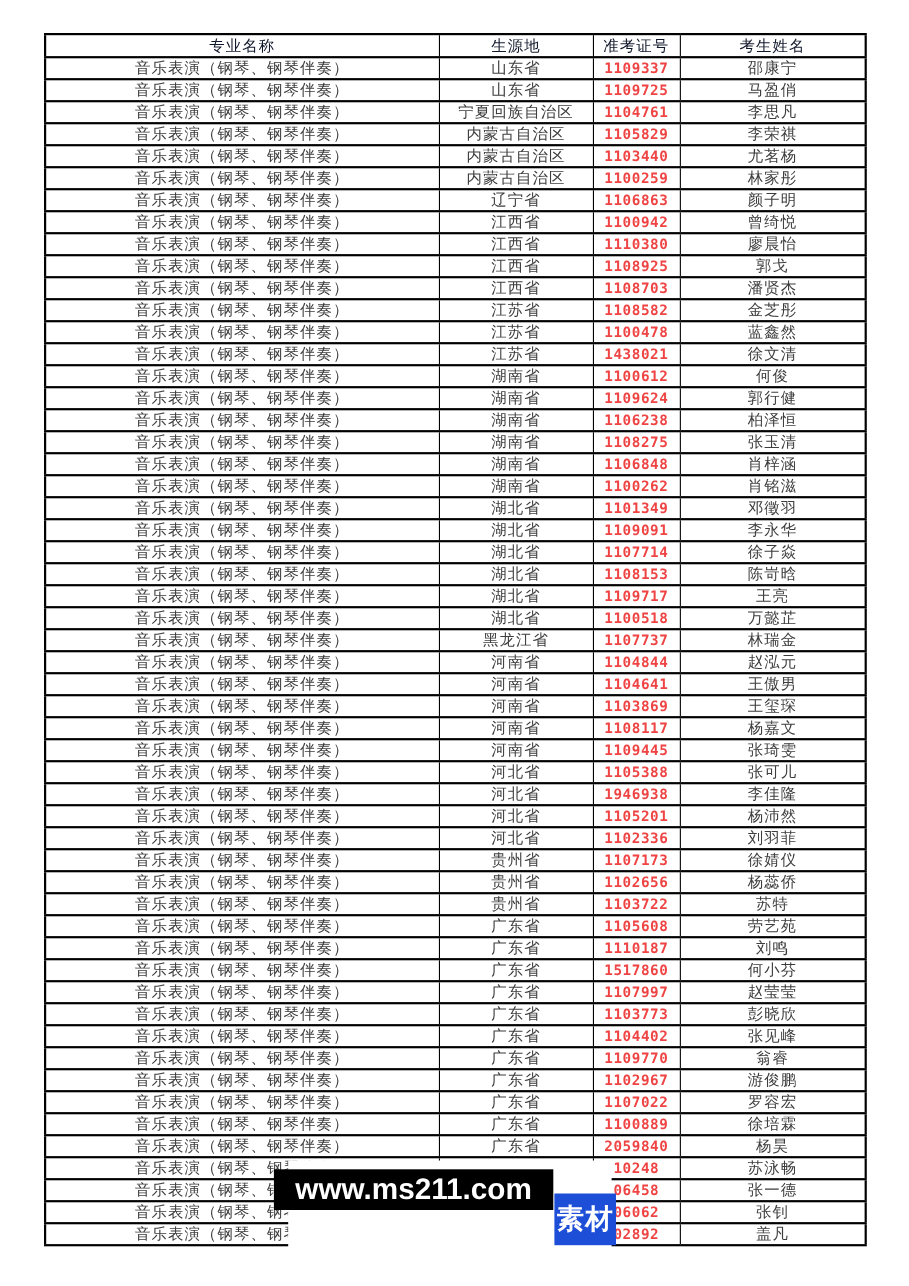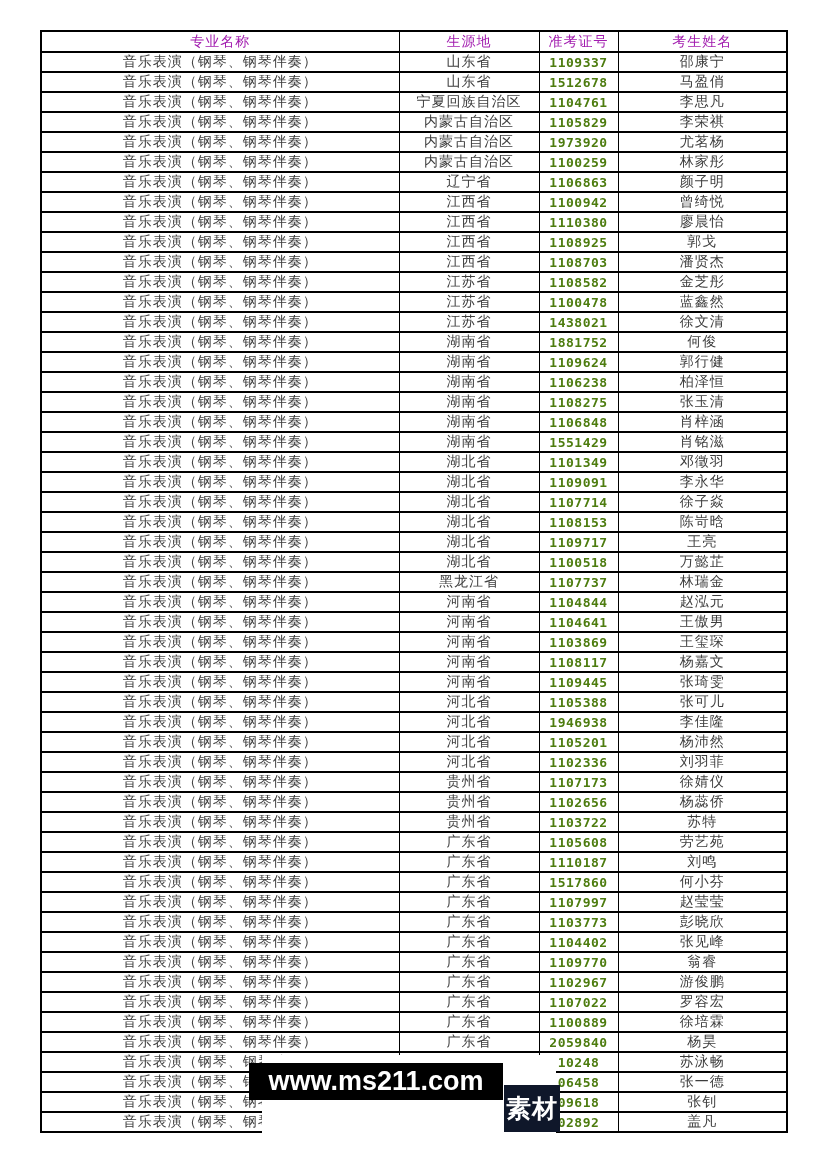--- a/index.html
+++ b/index.html
@@ -26,34 +26,34 @@
     padding: 0;
     text-align: center;
     vertical-align: middle;
     white-space: nowrap;
     overflow: hidden;
   }
   .roster th {
     height: 19px;
     font-size: 14px;
     font-weight: normal;
-    color: #a21caf;
+    color: #0f172a;
     letter-spacing: 1px;
   }
   .roster td { height: 16.35px; }
   .cell-cn {
     font-size: 14px;
     color: #3d3d3d;
     letter-spacing: 1px;
   }
   .cell-num {
     font-family: "DejaVu Sans Mono", monospace;
     font-size: 13px;
     font-weight: bold;
-    color: #4d7c0f;
+    color: #ef4444;
     letter-spacing: 0.5px;
   }
   .col-major { width: 358px; }
   .col-province { width: 140px; }
   .col-ticket { width: 79px; }
   .col-name { width: 169px; }
 
   
   .wm-overlay {
     position: absolute;
@@ -76,21 +76,21 @@
     font-weight: bold;
     font-size: 27px;
     color: #ffffff;
     line-height: 1;
     text-shadow: 1px 1px 0 #000;
   }
   .wm-label {
     position: absolute;
     left: 504px; top: 1085px;
     width: 56px; height: 47px;
-    background: #0f172a;
+    background: #1d4ed8;
     display: flex;
     align-items: center;
     justify-content: center;
   }
   .wm-label span {
     font-family: "Liberation Serif", "DejaVu Serif", serif;
     font-weight: bold;
     font-size: 25px;
     color: #ffffff;
     line-height: 1;
@@ -119,42 +119,42 @@
   <tr>
     <td class="cell-cn">音乐表演（钢琴、钢琴伴奏）</td>
     <td class="cell-cn">山东省</td>
     <td class="cell-num">1109337</td>
     <td class="cell-cn">邵康宁</td>
   </tr>
 
   <tr>
     <td class="cell-cn">音乐表演（钢琴、钢琴伴奏）</td>
     <td class="cell-cn">山东省</td>
-    <td class="cell-num">1512678</td>
+    <td class="cell-num">1109725</td>
     <td class="cell-cn">马盈俏</td>
   </tr>
 
   <tr>
     <td class="cell-cn">音乐表演（钢琴、钢琴伴奏）</td>
     <td class="cell-cn">宁夏回族自治区</td>
     <td class="cell-num">1104761</td>
     <td class="cell-cn">李思凡</td>
   </tr>
 
   <tr>
     <td class="cell-cn">音乐表演（钢琴、钢琴伴奏）</td>
     <td class="cell-cn">内蒙古自治区</td>
     <td class="cell-num">1105829</td>
     <td class="cell-cn">李荣祺</td>
   </tr>
 
   <tr>
     <td class="cell-cn">音乐表演（钢琴、钢琴伴奏）</td>
     <td class="cell-cn">内蒙古自治区</td>
-    <td class="cell-num">1973920</td>
+    <td class="cell-num">1103440</td>
     <td class="cell-cn">尤茗杨</td>
   </tr>
 
   <tr>
     <td class="cell-cn">音乐表演（钢琴、钢琴伴奏）</td>
     <td class="cell-cn">内蒙古自治区</td>
     <td class="cell-num">1100259</td>
     <td class="cell-cn">林家彤</td>
   </tr>
 
@@ -210,21 +210,21 @@
   <tr>
     <td class="cell-cn">音乐表演（钢琴、钢琴伴奏）</td>
     <td class="cell-cn">江苏省</td>
     <td class="cell-num">1438021</td>
     <td class="cell-cn">徐文清</td>
   </tr>
 
   <tr>
     <td class="cell-cn">音乐表演（钢琴、钢琴伴奏）</td>
     <td class="cell-cn">湖南省</td>
-    <td class="cell-num">1881752</td>
+    <td class="cell-num">1100612</td>
     <td class="cell-cn">何俊</td>
   </tr>
 
   <tr>
     <td class="cell-cn">音乐表演（钢琴、钢琴伴奏）</td>
     <td class="cell-cn">湖南省</td>
     <td class="cell-num">1109624</td>
     <td class="cell-cn">郭行健</td>
   </tr>
 
@@ -245,21 +245,21 @@
   <tr>
     <td class="cell-cn">音乐表演（钢琴、钢琴伴奏）</td>
     <td class="cell-cn">湖南省</td>
     <td class="cell-num">1106848</td>
     <td class="cell-cn">肖梓涵</td>
   </tr>
 
   <tr>
     <td class="cell-cn">音乐表演（钢琴、钢琴伴奏）</td>
     <td class="cell-cn">湖南省</td>
-    <td class="cell-num">1551429</td>
+    <td class="cell-num">1100262</td>
     <td class="cell-cn">肖铭滋</td>
   </tr>
 
   <tr>
     <td class="cell-cn">音乐表演（钢琴、钢琴伴奏）</td>
     <td class="cell-cn">湖北省</td>
     <td class="cell-num">1101349</td>
     <td class="cell-cn">邓徵羽</td>
   </tr>
 
@@ -476,21 +476,21 @@
   <tr>
     <td class="cell-cn">音乐表演（钢琴、钢琴伴奏）</td>
     <td class="cell-cn"></td>
     <td class="cell-num">06458</td>
     <td class="cell-cn">张一德</td>
   </tr>
 
   <tr>
     <td class="cell-cn">音乐表演（钢琴、钢琴伴奏）</td>
     <td class="cell-cn"></td>
-    <td class="cell-num">09618</td>
+    <td class="cell-num">06062</td>
     <td class="cell-cn">张钊</td>
   </tr>
 
   <tr>
     <td class="cell-cn">音乐表演（钢琴、钢琴伴奏）</td>
     <td class="cell-cn"></td>
     <td class="cell-num">02892</td>
     <td class="cell-cn">盖凡</td>
   </tr>
 </tbody>

